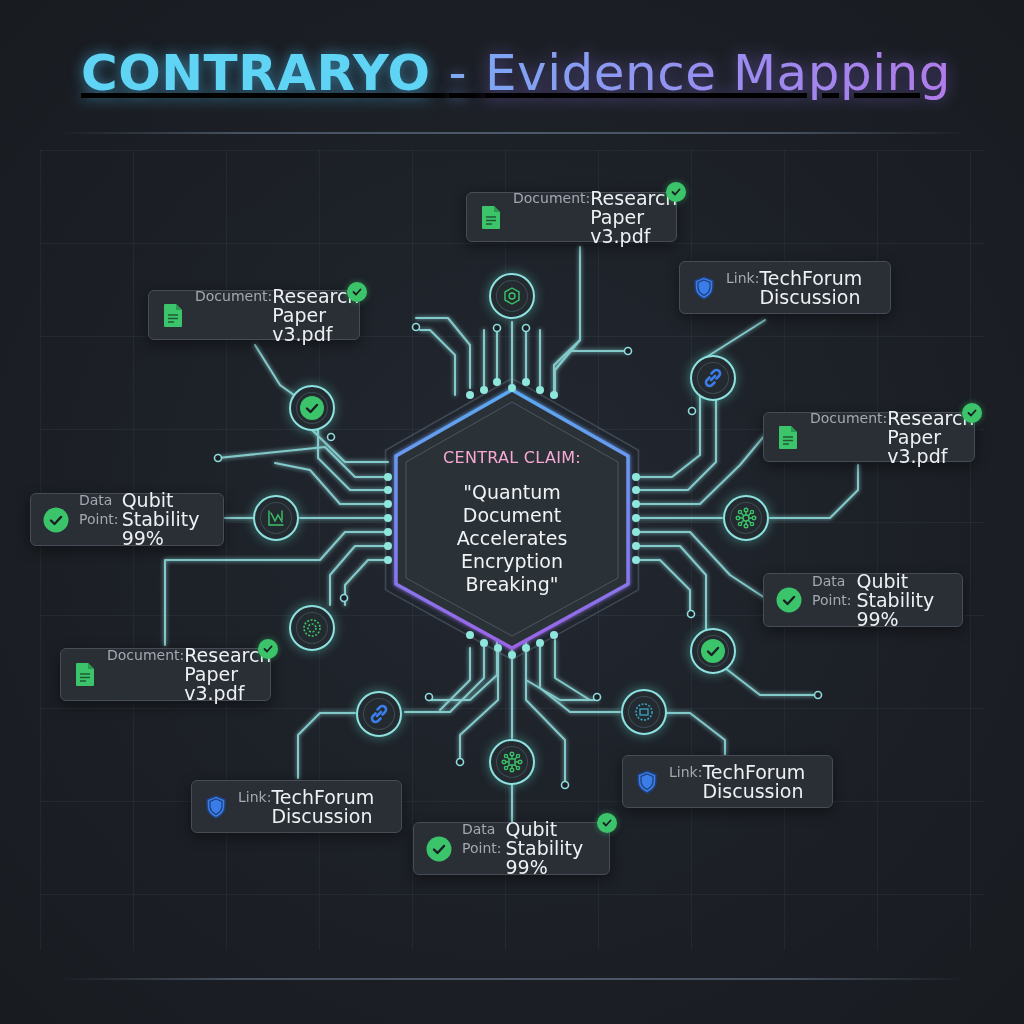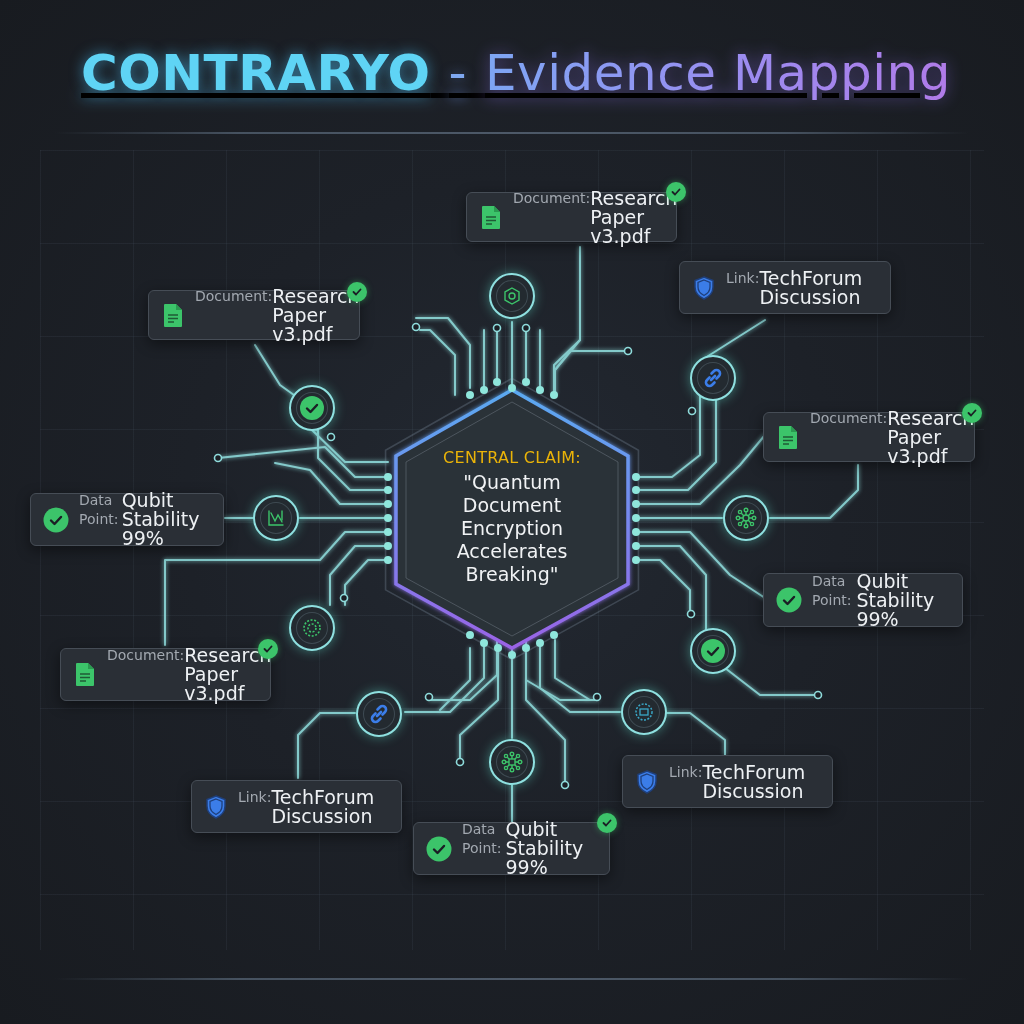--- a/index.html
+++ b/index.html
@@ -54,21 +54,21 @@
   }
   .node {
     position:absolute; width:46px; height:46px; border-radius:50%;
     border:2px solid #8fe0e0; background:#232a30;
     box-shadow: 0 0 12px rgba(100,230,210,0.45), inset 0 0 0 5px #232a30, inset 0 0 0 6px #3e4a52;
     display:flex; align-items:center; justify-content:center; box-sizing:border-box;
   }
   .hex-text {
     position:absolute; left:412px; top:448px; width:200px; text-align:center;
   }
-  .hex-text .hl { color:#eab308; font-size:16px; letter-spacing:0.3px; margin-bottom:4px;}
+  .hex-text .hl { color:#f9a8d4; font-size:16px; letter-spacing:0.3px; margin-bottom:14px;}
   .hex-text .hc { color:#f1f3f5; font-size:19px; line-height:23px; }
 </style>
 </head>
 <body>
 
 <div class="bg-glow"></div>
 <div class="grid"></div>
 
 <div class="title">
   <span class="brand">CONTRARYO</span>
@@ -193,22 +193,22 @@
     <circle cx="526" cy="648" r="4"></circle>
       <circle cx="540" cy="643" r="4"></circle>
       <circle cx="554" cy="635" r="4"></circle>
   </g>
 </svg>
 
 <div class="hex-text">
   <div class="hl">CENTRAL CLAIM:</div>
   <div class="hc">"Quantum</div>
   <div class="hc">Document</div>
+  <div class="hc">Accelerates</div>
   <div class="hc">Encryption</div>
-  <div class="hc">Accelerates</div>
   <div class="hc">Breaking"</div>
 </div>
 
 <div class="node" style="left:489px;top:273px;">
   <svg width="22" height="22" viewBox="0 0 22 22">
       <g fill="none" stroke="#3cc46a" stroke-width="1.4">
         <polygon points="11,3 18,7 18,15 11,19 4,15 4,7"></polygon>
         <circle cx="11" cy="11" r="3"></circle>
       </g>
     </svg>

